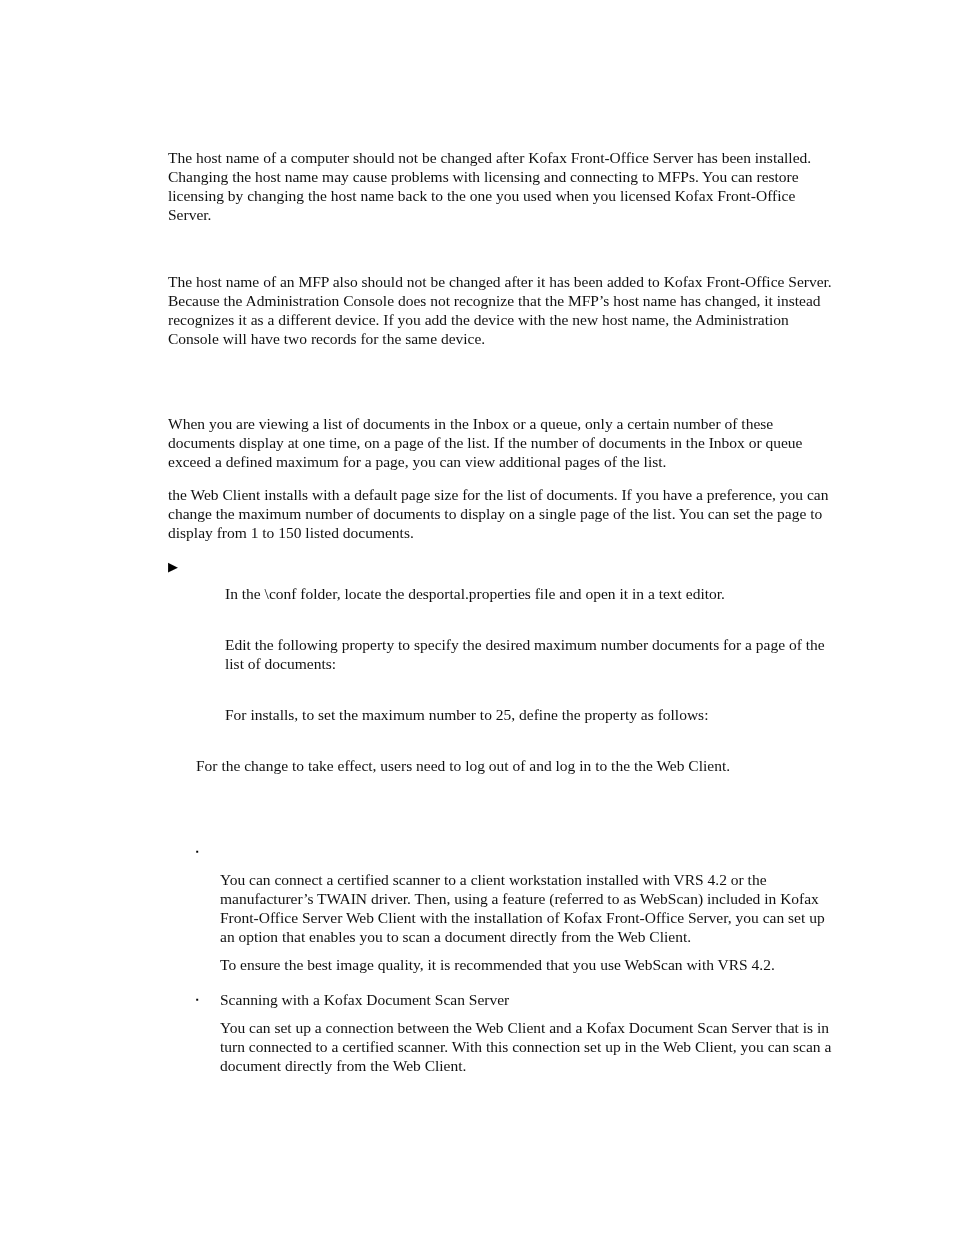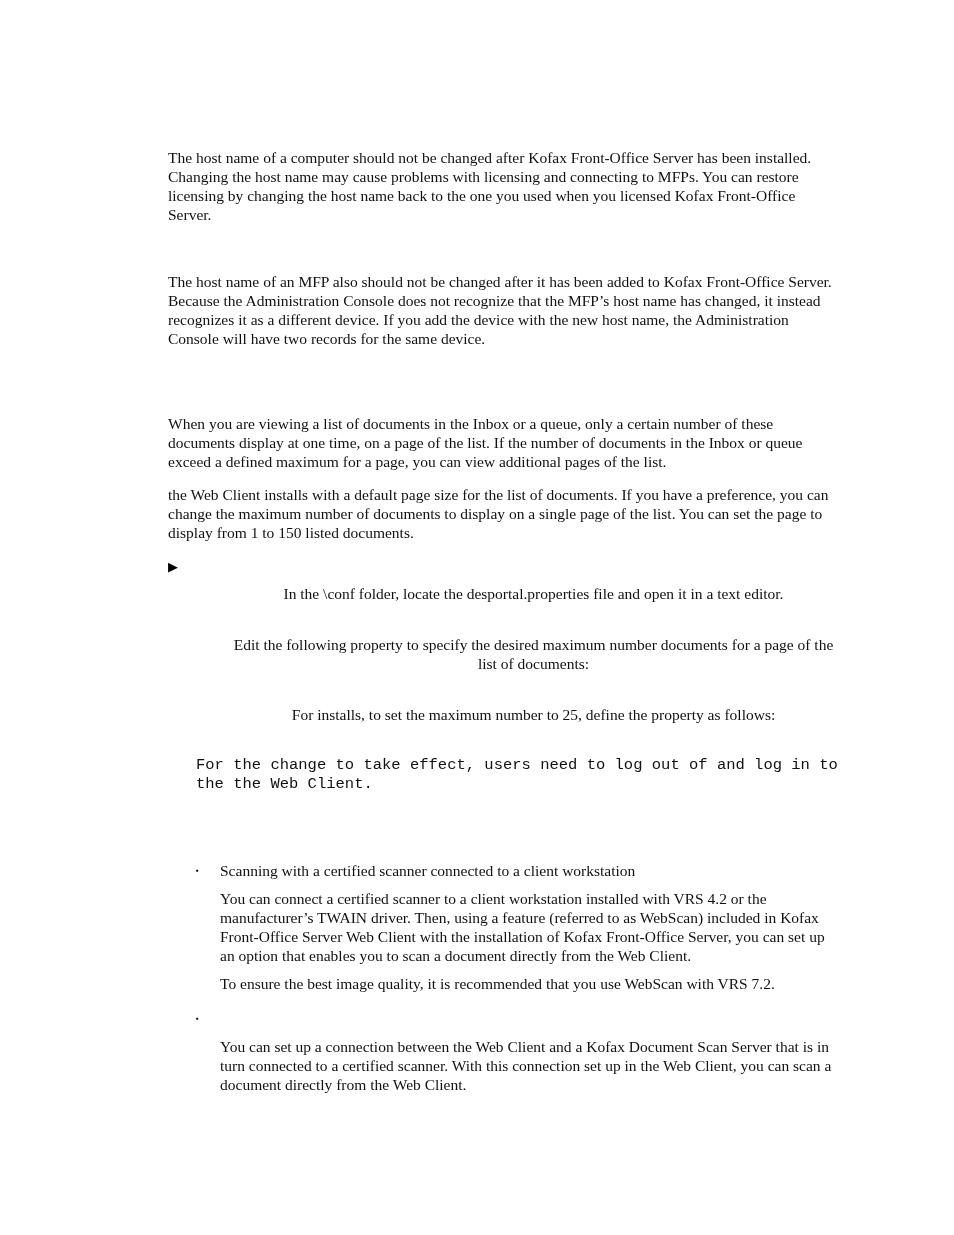--- a/index.html
+++ b/index.html
@@ -32,33 +32,31 @@
     height: 19px;
   }
   .proc-marker .tri {
     display: inline-block;
     font-size: 13px;
     color: #000000;
     line-height: 19px;
   }
   .steps {
     padding-left: 57px;
-    text-align: center;
   }
   .step {
     margin: 0 0 14px 0;
   }
   .step.gap-after-code {
     margin-bottom: 32px;
     margin-top: 32px;
   }
   .note {
     padding-left: 28px;
     margin: 0 0 67px 0;
-    font-family: Liberation Mono, monospace;
   }
   .scan-intro {
     margin: 0 0 10px 0;
   }
   .bullet-list {
     padding-left: 28px;
   }
   .bullet-item {
     margin: 0 0 10px 0;
   }
@@ -107,31 +105,31 @@
   </div>
 
   <div class="note">For the change to take effect, users need to log out of and log in to the the Web Client.</div>
 
 
   <div class="bullet-list">
 
     <div class="bullet-item">
       <div class="bullet-title-row">
         <span class="bullet-glyph">▪</span>
-        <span class="bullet-title">Scanning with a certified scanner connected to a client workstation</span>
       </div>
       <div class="bullet-body">
         <div class="para">You can connect a certified scanner to a client workstation installed with VRS 4.2 or the manufacturer’s TWAIN driver. Then, using a feature (referred to as WebScan) included in Kofax Front-Office Server Web Client with the installation of Kofax Front-Office Server, you can set up an option that enables you to scan a document directly from the Web Client.</div>
-        <div class="para last-of-group">To ensure the best image quality, it is recommended that you use WebScan with VRS 7.2.</div>
+        <div class="para last-of-group">To ensure the best image quality, it is recommended that you use WebScan with VRS 4.2.</div>
       </div>
     </div>
 
     <div class="bullet-item">
       <div class="bullet-title-row">
         <span class="bullet-glyph">▪</span>
+        <span class="bullet-title">Scanning with a Kofax Document Scan Server</span>
       </div>
       <div class="bullet-body">
         <div class="para">You can set up a connection between the Web Client and a Kofax Document Scan Server that is in turn connected to a certified scanner. With this connection set up in the Web Client, you can scan a document directly from the Web Client.</div>
       </div>
     </div>
 
   </div>
 
 </div>
 

